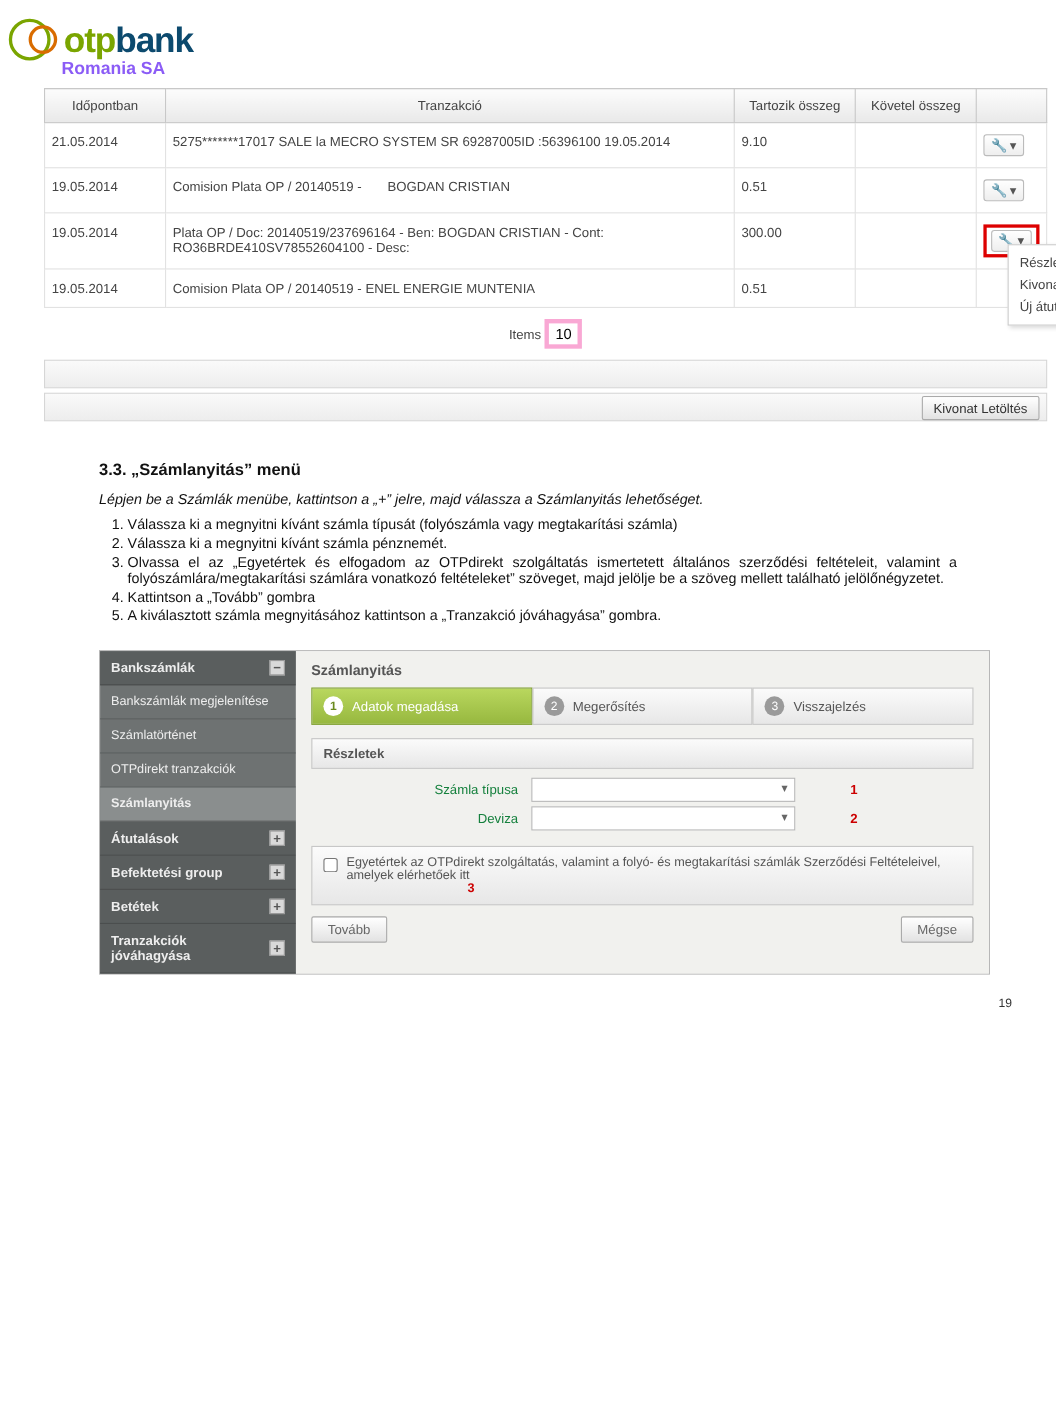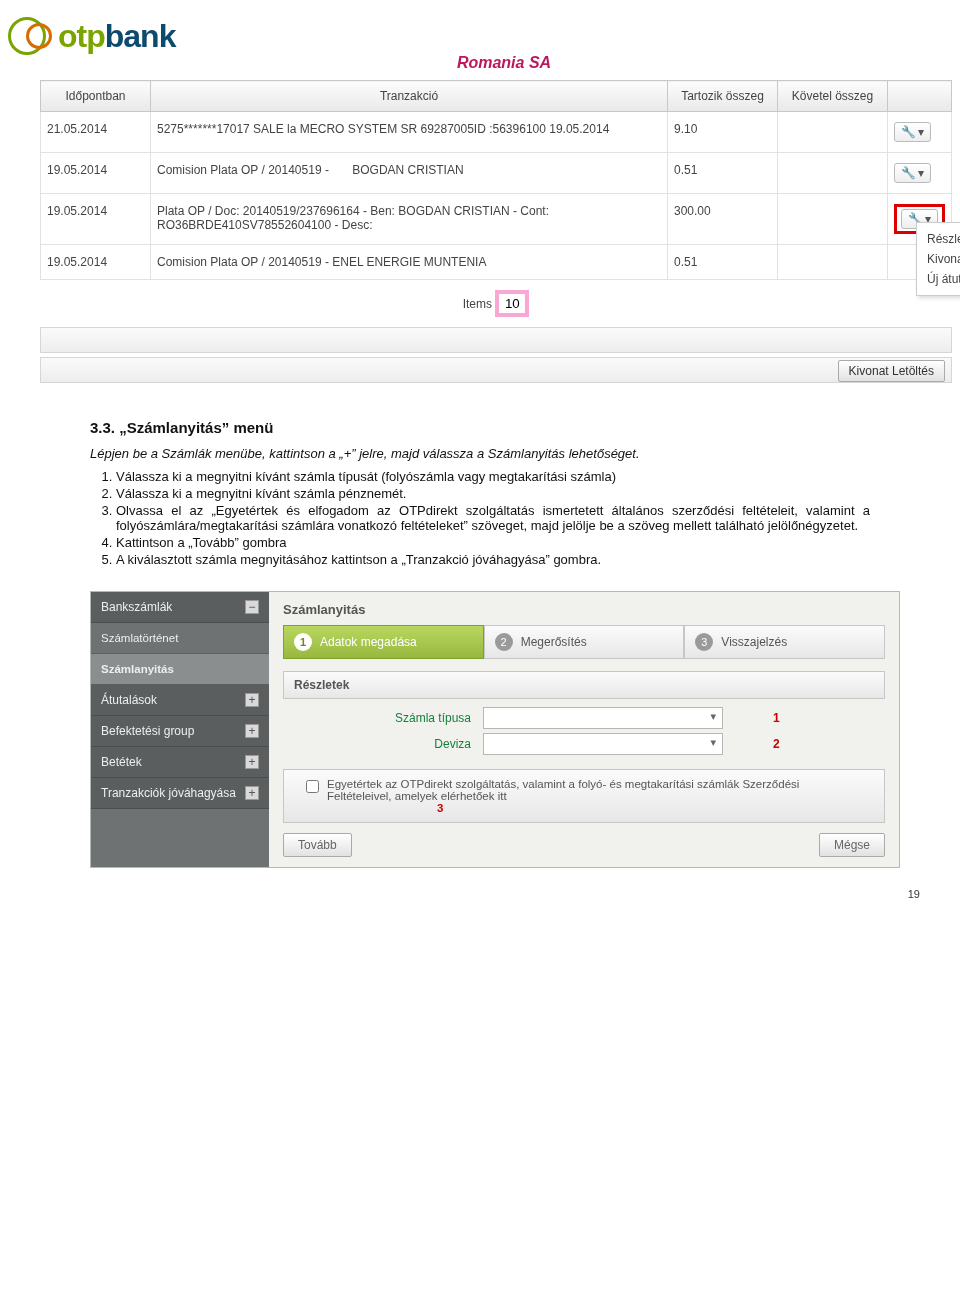--- a/index.html
+++ b/index.html
@@ -7,21 +7,21 @@
   
   .logo-wrap { padding: 14px 8px 4px; }
   .logo-top { display: flex; align-items: center; gap: 6px; }
   .logo-circles { width: 44px; height: 44px; position: relative; }
   .circle { position: absolute; border-radius: 50%; border: 3px solid; }
   .circle.big { width: 38px; height: 38px; border-color: #7aa500; left: 0; top: 3px; }
   .circle.small { width: 26px; height: 26px; border-color: #d96c00; right: 0; top: 9px; }
   .otp { font-size: 32px; font-weight: bold; letter-spacing: -1px; }
   .otp .o { color: #7aa500; }
   .otp .b { color: #0c4a6e; }
-  .romania { color: #be185d; font-style: italic; font-weight: bold; text-align: center; font-size: 16px; margin-left: 48px; margin-top: -4px; }
+  .romania { color: #8b5cf6; font-weight: bold; text-align: left; font-size: 16px; margin-left: 48px; margin-top: -4px; }
   .member { font-size: 9px; color: #555; margin-left: 48px; margin-top: 2px; }
   .member b { color: #7aa500; }
 
   
   .tbl-wrap { padding: 4px 8px 4px 40px; }
   table.tx { border-collapse: collapse; width: 100%; font-size: 12px; color: #444; }
   table.tx th { background: linear-gradient(#fcfcfc,#e9e9e9); border: 1px solid #c8c8c8; padding: 8px 6px; font-weight: normal; text-align: center; }
   table.tx td { border: 1px solid #e2e2e2; padding: 10px 6px; vertical-align: top; }
   table.tx td.act { width: 48px; position: relative; }
   .wrench-btn { display: inline-flex; align-items: center; gap: 2px; padding: 2px 6px; border: 1px solid #bbb; border-radius: 3px; background: linear-gradient(#fff,#eee); color: #555; font-size: 12px; }
@@ -38,38 +38,38 @@
 
   
   .section-title { font-weight: bold; font-size: 15px; margin: 28px 0 10px 90px; }
   .intro { margin: 0 90px 8px; font-style: italic; text-align: justify; }
   ol { margin: 0 90px; padding-left: 26px; }
   ol li { margin: 2px 0; text-align: justify; }
 
   
   .app-wrap { margin: 24px 60px 0 90px; border: 1px solid #b7b7b7; display: flex; font-size: 12px; background: #f5f5f5; }
   .sidebar { width: 178px; background: #6e7272; color: #eee; }
-  .sb-head { background: #5a5e5e; padding: 8px 10px; font-weight: normal; border-bottom: 1px solid #4b4e4e; display: flex; justify-content: space-between; align-items: center; }
+  .sb-head { background: #5a5e5e; padding: 8px 10px; font-weight: bold; border-bottom: 1px solid #4b4e4e; display: flex; justify-content: space-between; align-items: center; }
   .sb-head .sq { width: 14px; height: 14px; background: #d9d9d9; border: 1px solid #999; display: flex; align-items: center; justify-content: center; color: #555; font-size: 12px; }
   .sb-item { padding: 9px 10px; border-bottom: 1px solid #5c6060; font-size: 11.5px; }
   .sb-item.active { background: #8a8e8e; font-weight: bold; }
   .main { flex: 1; background: #f1f1ee; padding: 10px 14px; position: relative; }
   .main h4 { color: #555; font-weight: bold; margin-bottom: 8px; font-size: 13px; }
   .steps { display: flex; gap: 0; margin-bottom: 12px; }
   .step { flex: 1; background: linear-gradient(#fbfbfb,#e7e7e7); border: 1px solid #c7c7c7; padding: 7px 10px; font-size: 12px; display: flex; align-items: center; gap: 8px; color: #555; position: relative; }
   .step.active { background: linear-gradient(#b9d75e,#97b83f); color: #fff; border-color: #7fa02e; }
   .step .num { width: 18px; height: 18px; border-radius: 50%; background: #9a9a9a; color: #fff; display: flex; align-items: center; justify-content: center; font-size: 11px; }
   .step.active .num { background: #fff; color: #6a8a1e; font-weight: bold; }
   .sub-head { background: linear-gradient(#fbfbfb,#e7e7e7); border: 1px solid #c7c7c7; padding: 6px 10px; font-weight: bold; color: #555; margin-bottom: 8px; font-size: 12px; }
   .frow { display: flex; align-items: center; margin: 4px 0; }
   .frow label { width: 200px; text-align: right; padding-right: 12px; color: #15803d; font-size: 12px; }
   .frow .sel { flex: 0 0 240px; height: 22px; border: 1px solid #b7b7b7; background: #fff; position: relative; }
   .frow .sel::after { content: "▾"; position: absolute; right: 6px; top: 2px; color: #666; font-size: 11px; }
   .frow .rn { color: #c00; margin-left: 50px; font-weight: bold; }
-  .agree { background: linear-gradient(#fbfbfb,#e7e7e7); border: 1px solid #c7c7c7; padding: 8px 22px; margin-top: 14px; display: flex; gap: 8px; font-size: 11.5px; color: #555; align-items: flex-start; }
+  .agree { background: linear-gradient(#fbfbfb,#e7e7e7); border: 1px solid #c7c7c7; padding: 8px 10px; margin-top: 14px; display: flex; gap: 8px; font-size: 11.5px; color: #555; align-items: flex-start; }
   .agree input { margin-top: 2px; }
   .agree .rn3 { color: #c00; font-weight: bold; margin-left: 110px; display: block; }
   .btnrow { margin-top: 10px; display: flex; justify-content: space-between; }
   .btnrow button { padding: 4px 14px; font-size: 12px; border: 1px solid #aaa; background: linear-gradient(#fff,#e2e2e2); border-radius: 2px; color: #666; }
   .pagenum { text-align: right; padding: 20px 40px 10px; font-size: 11px; color: #333; }
 </style>
 </head>
 <body>
 
 <div class="logo-wrap">
@@ -156,21 +156,23 @@
   <li>Kattintson a „Tovább” gombra</li>
   <li>A kiválasztott számla megnyitásához kattintson a „Tranzakció jóváhagyása” gombra.</li>
 </ol>
 
 <div class="app-wrap">
   <div class="sidebar">
     <div class="sb-head">
       <span>Bankszámlák</span>
       <span class="sq">−</span>
     </div>
+    <div class="sb-item">Bankszámlák megjelenítése</div>
     <div class="sb-item">Számlatörténet</div>
+    <div class="sb-item">OTPdirekt tranzakciók</div>
     <div class="sb-item active">Számlanyitás</div>
     <div class="sb-head">
       <span>Átutalások</span>
         <span class="sq">+</span>
     </div>
     <div class="sb-head">
       <span>Befektetési group</span>
         <span class="sq">+</span>
     </div>
     <div class="sb-head">

